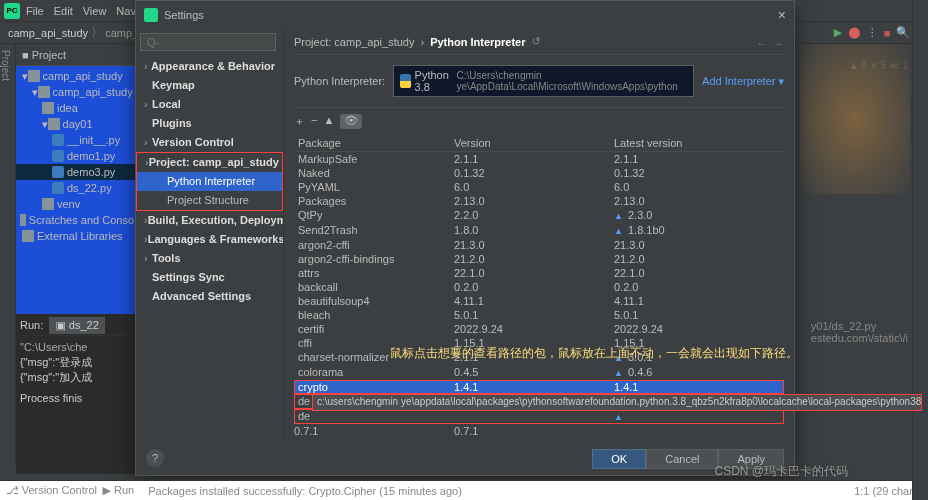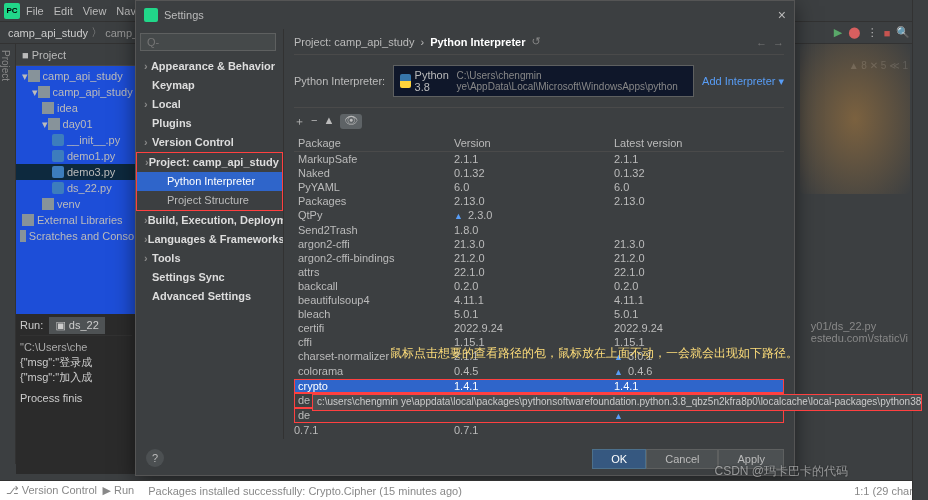--- a/index.html
+++ b/index.html
@@ -89,22 +89,22 @@
  <div class="tree" id="tree">
       <div class="trow"><span class="tgap" style="width:4px"></span>▾ <span class="ticon folder"></span>camp_api_study</div>
       <div class="trow"><span class="tgap" style="width:14px"></span>▾ <span class="ticon folder"></span>camp_api_study</div>
       <div class="trow"><span class="tgap" style="width:24px"></span>  <span class="ticon folder"></span>idea</div>
       <div class="trow"><span class="tgap" style="width:24px"></span>▾ <span class="ticon folder"></span>day01</div>
       <div class="trow"><span class="tgap" style="width:34px"></span>  <span class="ticon pyf"></span>__init__.py</div>
       <div class="trow"><span class="tgap" style="width:34px"></span>  <span class="ticon pyf"></span>demo1.py</div>
       <div class="trow sel"><span class="tgap" style="width:34px"></span>  <span class="ticon pyf"></span>demo3.py</div>
       <div class="trow"><span class="tgap" style="width:34px"></span>  <span class="ticon pyf"></span>ds_22.py</div>
       <div class="trow"><span class="tgap" style="width:24px"></span>  <span class="ticon folder"></span>venv</div>
+      <div class="trow"><span class="tgap" style="width:4px"></span>  <span class="ticon folder"></span>Scratches and Conso</div>
       <div class="trow"><span class="tgap" style="width:4px"></span>  <span class="ticon folder"></span>External Libraries</div>
-      <div class="trow"><span class="tgap" style="width:4px"></span>  <span class="ticon folder"></span>Scratches and Conso</div>
     </div>
 </div>
 
 <div class="runwin">
  <div class="runtabs"><span>Run:</span>&nbsp;&nbsp;<span style="background:#4e5254;padding:1px 6px">▣ <span>ds_22</span></span></div>
  <div style="color:#aaa;margin-top:4px">"C:\Users\che</div>
  <div>{"msg":"登录成</div>
  <div>{"msg":"加入成</div>
  <div style="margin-top:6px">Process finis</div>
 </div>
@@ -224,25 +224,27 @@
               <span class="c2">6.0</span>
               <span class="c3">6.0</span>
             </div>
             <div class="pkgr" style="">
               <span class="c1">Packages</span>
               <span class="c2">2.13.0</span>
               <span class="c3">2.13.0</span>
             </div>
             <div class="pkgr" style="">
               <span class="c1">QtPy</span>
+              <span class="c2">2.2.0</span>
               <span class="c3"><span class="up">▲</span> 2.3.0</span>
             </div>
             <div class="pkgr" style="">
               <span class="c1">Send2Trash</span>
               <span class="c2">1.8.0</span>
+              <span class="c3"><span class="up">▲</span> 1.8.1b0</span>
             </div>
             <div class="pkgr" style="">
               <span class="c1">argon2-cffi</span>
               <span class="c2">21.3.0</span>
               <span class="c3">21.3.0</span>
             </div>
             <div class="pkgr" style="">
               <span class="c1">argon2-cffi-bindings</span>
               <span class="c2">21.2.0</span>
               <span class="c3">21.2.0</span>

